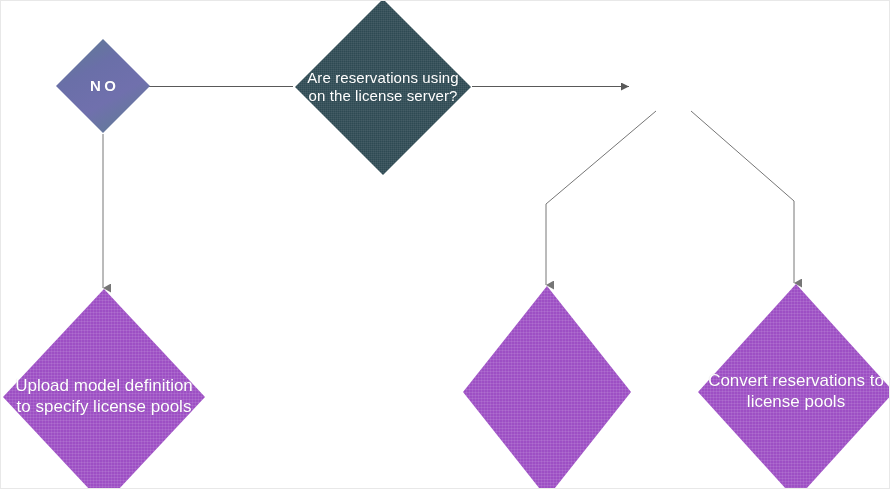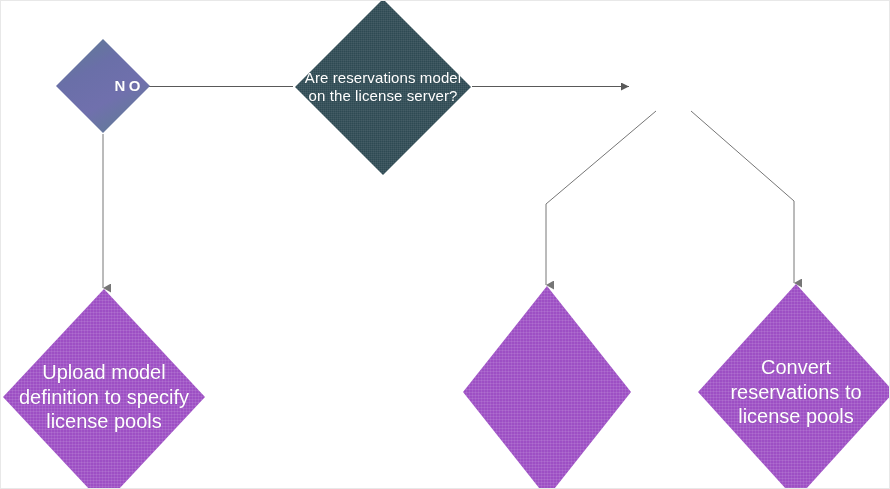--- a/index.html
+++ b/index.html
@@ -24,21 +24,21 @@
     left: 0;
     top: 0;
     width: 890px;
     height: 489px;
     pointer-events: none;
   }
   .node {
     position: absolute;
     display: flex;
     align-items: center;
-    justify-content: flex-end;
+    justify-content: center;
     text-align: center;
     color: #ffffff;
     box-sizing: border-box;
   }
   .node .node-shape {
     position: absolute;
     left: 0;
     top: 0;
     width: 100%;
     height: 100%;
@@ -94,21 +94,21 @@
   #node-yes { left: 623px; }
 
   
   .node-outcome .node-shape {
     background-color: #9d4fc4;
     background-image:
       repeating-linear-gradient(0deg, rgba(255,255,255,0.10) 0 1px, rgba(0,0,0,0) 1px 3px),
       repeating-linear-gradient(90deg, rgba(255,255,255,0.085) 0 1px, rgba(0,0,0,0) 1px 3px);
   }
   .node-outcome .node-label {
-    font-size: 20px;
+    font-size: 17px;
   }
   #node-upload {
     left: 2px;
     top: 288px;
     width: 202px;
     height: 216px;
   }
   #node-keep {
     left: 462px;
     top: 285px;
@@ -156,21 +156,21 @@
       <polyline points="655,110 545,203 545,284" fill="none" stroke="#767676" stroke-width="1" marker-end="url(#arrow-down)"></polyline>
     </g>
 
     <g>
       <polyline points="690,110 793,200 793,282" fill="none" stroke="#767676" stroke-width="1" marker-end="url(#arrow-down)"></polyline>
     </g>
   </svg>
 
   <div class="node" id="node-decision">
     <span class="node-shape"></span>
-    <span class="node-label">Are reservations model on the license server?</span>
+    <span class="node-label">Are reservations using on the license server?</span>
   </div>
 
   <div class="node node-branch" id="node-no">
     <span class="node-shape"></span>
     <span class="node-label">NO</span>
   </div>
 
 
   <div class="node node-outcome" id="node-upload">
     <span class="node-shape"></span>

